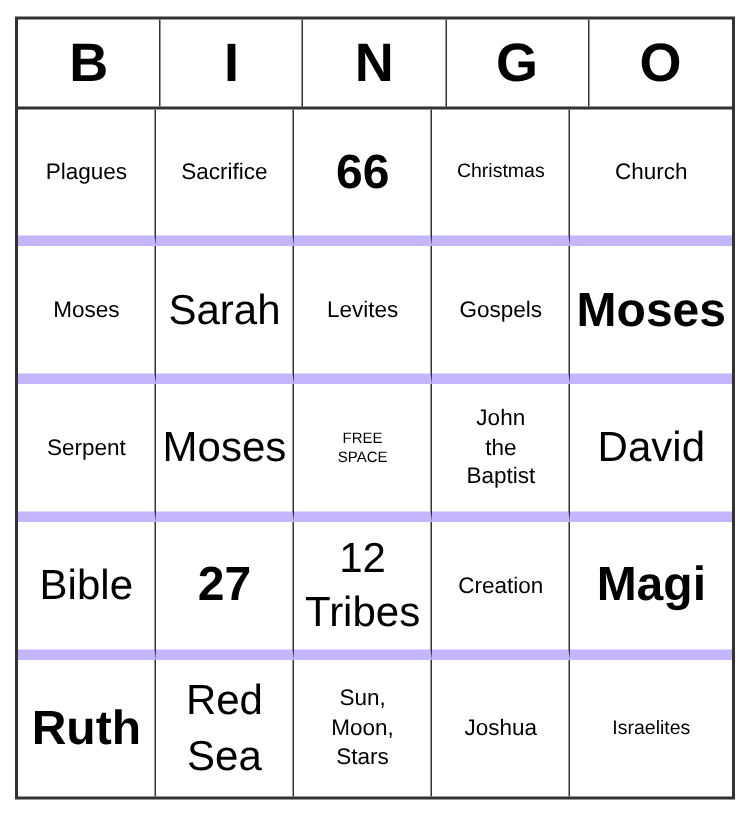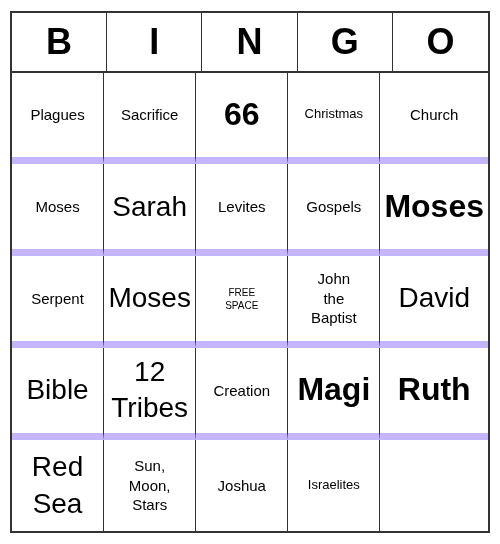--- a/index.html
+++ b/index.html
@@ -88,20 +88,21 @@
       <div class="bingo-cell large">Sarah</div>
       <div class="bingo-cell">Levites</div>
       <div class="bingo-cell">Gospels</div>
       <div class="bingo-cell xlarge">Moses</div>
       <div class="bingo-cell">Serpent</div>
       <div class="bingo-cell large">Moses</div>
       <div class="bingo-cell free">FREE<br>SPACE</div>
       <div class="bingo-cell">John<br>the<br>Baptist</div>
       <div class="bingo-cell large">David</div>
       <div class="bingo-cell large">Bible</div>
+      <div class="bingo-cell xlarge">27</div>
       <div class="bingo-cell large">12<br>Tribes</div>
       <div class="bingo-cell">Creation</div>
       <div class="bingo-cell xlarge">Magi</div>
       <div class="bingo-cell xlarge">Ruth</div>
       <div class="bingo-cell large">Red<br>Sea</div>
       <div class="bingo-cell">Sun,<br>Moon,<br>Stars</div>
       <div class="bingo-cell">Joshua</div>
       <div class="bingo-cell" style="font-size: 13px;">Israelites</div>
     </div>
 </div>

